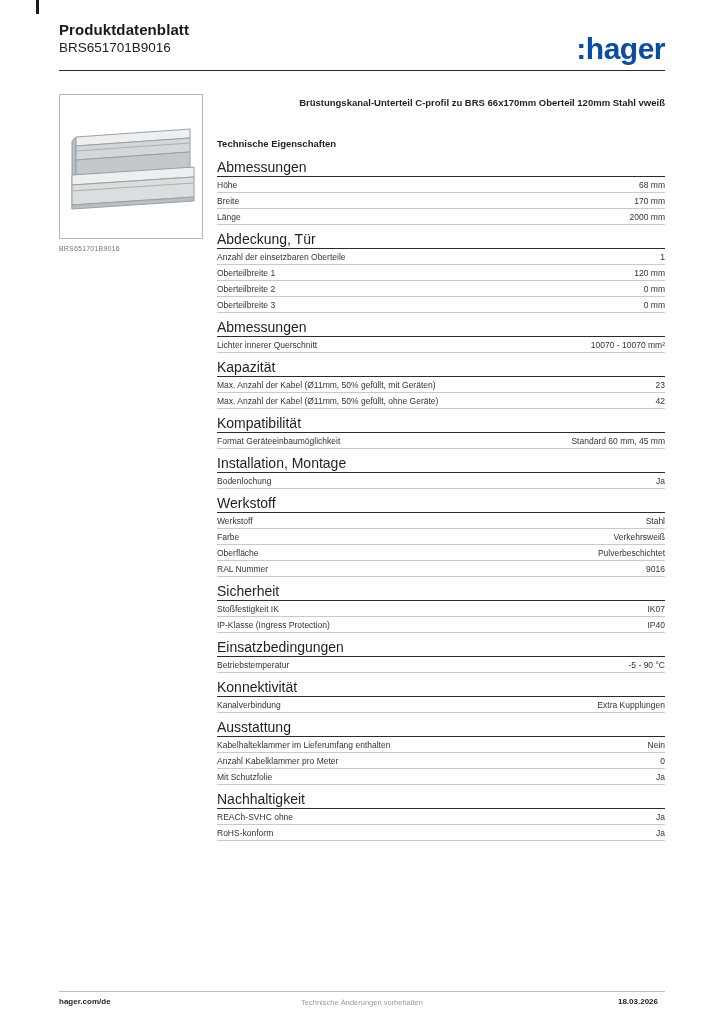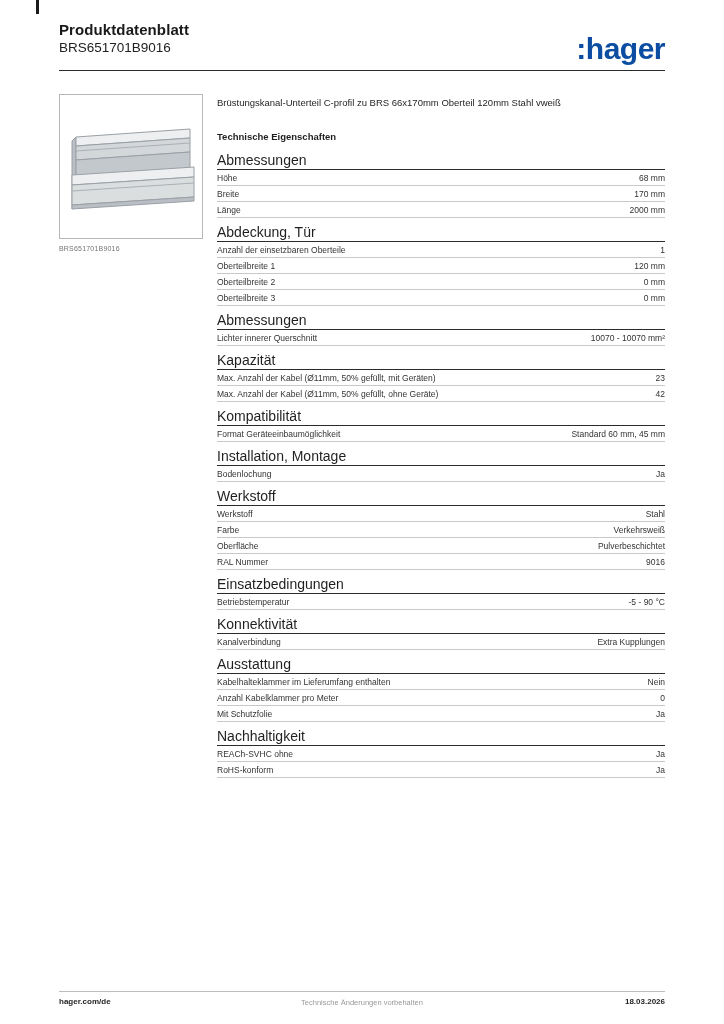--- a/index.html
+++ b/index.html
@@ -56,24 +56,25 @@
     left: 59px; top: 245px;
     font-size: 7px; color: #757575;
     letter-spacing: 0.2px;
   }
   .main-col {
     position: absolute;
     left: 217px; top: 97px;
     width: 448px;
   }
   .product-title {
-    font-size: 9.5px; font-weight: normal;
+    font-size: 9.5px; font-weight: bold;
     line-height: 11px;
-    margin-bottom: 23px;
-    color: #1f1f1f;
+    margin-bottom: 30px;
+    color: #1f1f1f;
+    text-align: right;
   }
   .tech-heading {
     font-size: 9.5px; font-weight: bold;
     margin-bottom: 13px;
     color: #1f1f1f;
   }
   .section { margin-bottom: 9px; }
   .section-title {
     font-size: 14px; font-weight: normal;
     line-height: 10px;
@@ -108,21 +109,21 @@
   .ftr-center {
     position: absolute;
     left: 217px; top: 997.5px;
     width: 290px;
     text-align: center;
     font-size: 7.5px;
     color: #9a9a9a;
   }
   .ftr-right {
     position: absolute;
-    right: 59px; top: 997px;
+    right: 66px; top: 997px;
     font-size: 8px; font-weight: bold;
     color: #1f1f1f;
   }
 </style>
 </head>
 <body>
 
 <div class="page">
 
   <div class="crop-mark"></div>
@@ -240,20 +241,31 @@
           <div class="spec-row">
             <span class="spec-label">Oberfläche</span>
             <span class="spec-value">Pulverbeschichtet</span>
           </div>
           <div class="spec-row">
             <span class="spec-label">RAL Nummer</span>
             <span class="spec-value">9016</span>
           </div>
         </div>
         <div class="section">
+          <div class="section-title">Sicherheit</div>
+          <div class="spec-row">
+            <span class="spec-label">Stoßfestigkeit IK</span>
+            <span class="spec-value">IK07</span>
+          </div>
+          <div class="spec-row">
+            <span class="spec-label">IP-Klasse (Ingress Protection)</span>
+            <span class="spec-value">IP40</span>
+          </div>
+        </div>
+        <div class="section">
           <div class="section-title">Einsatzbedingungen</div>
           <div class="spec-row">
             <span class="spec-label">Betriebstemperatur</span>
             <span class="spec-value">-5 - 90 °C</span>
           </div>
         </div>
         <div class="section">
           <div class="section-title">Konnektivität</div>
           <div class="spec-row">
             <span class="spec-label">Kanalverbindung</span>

